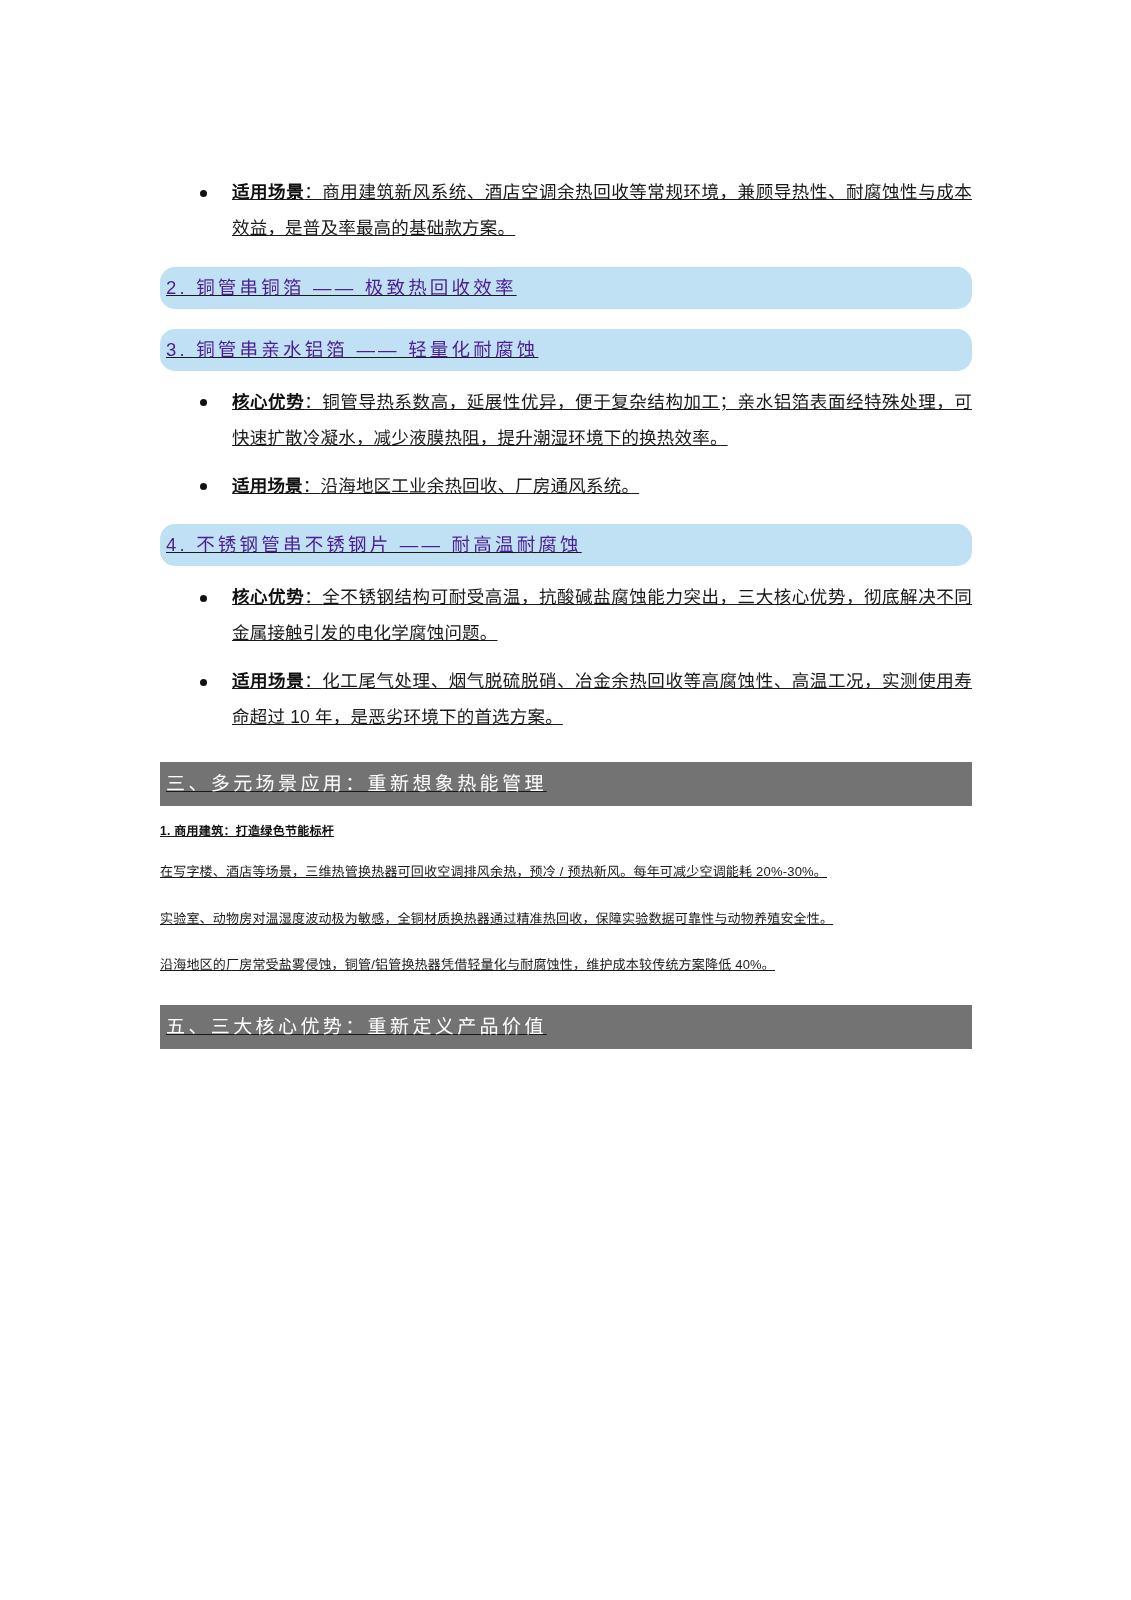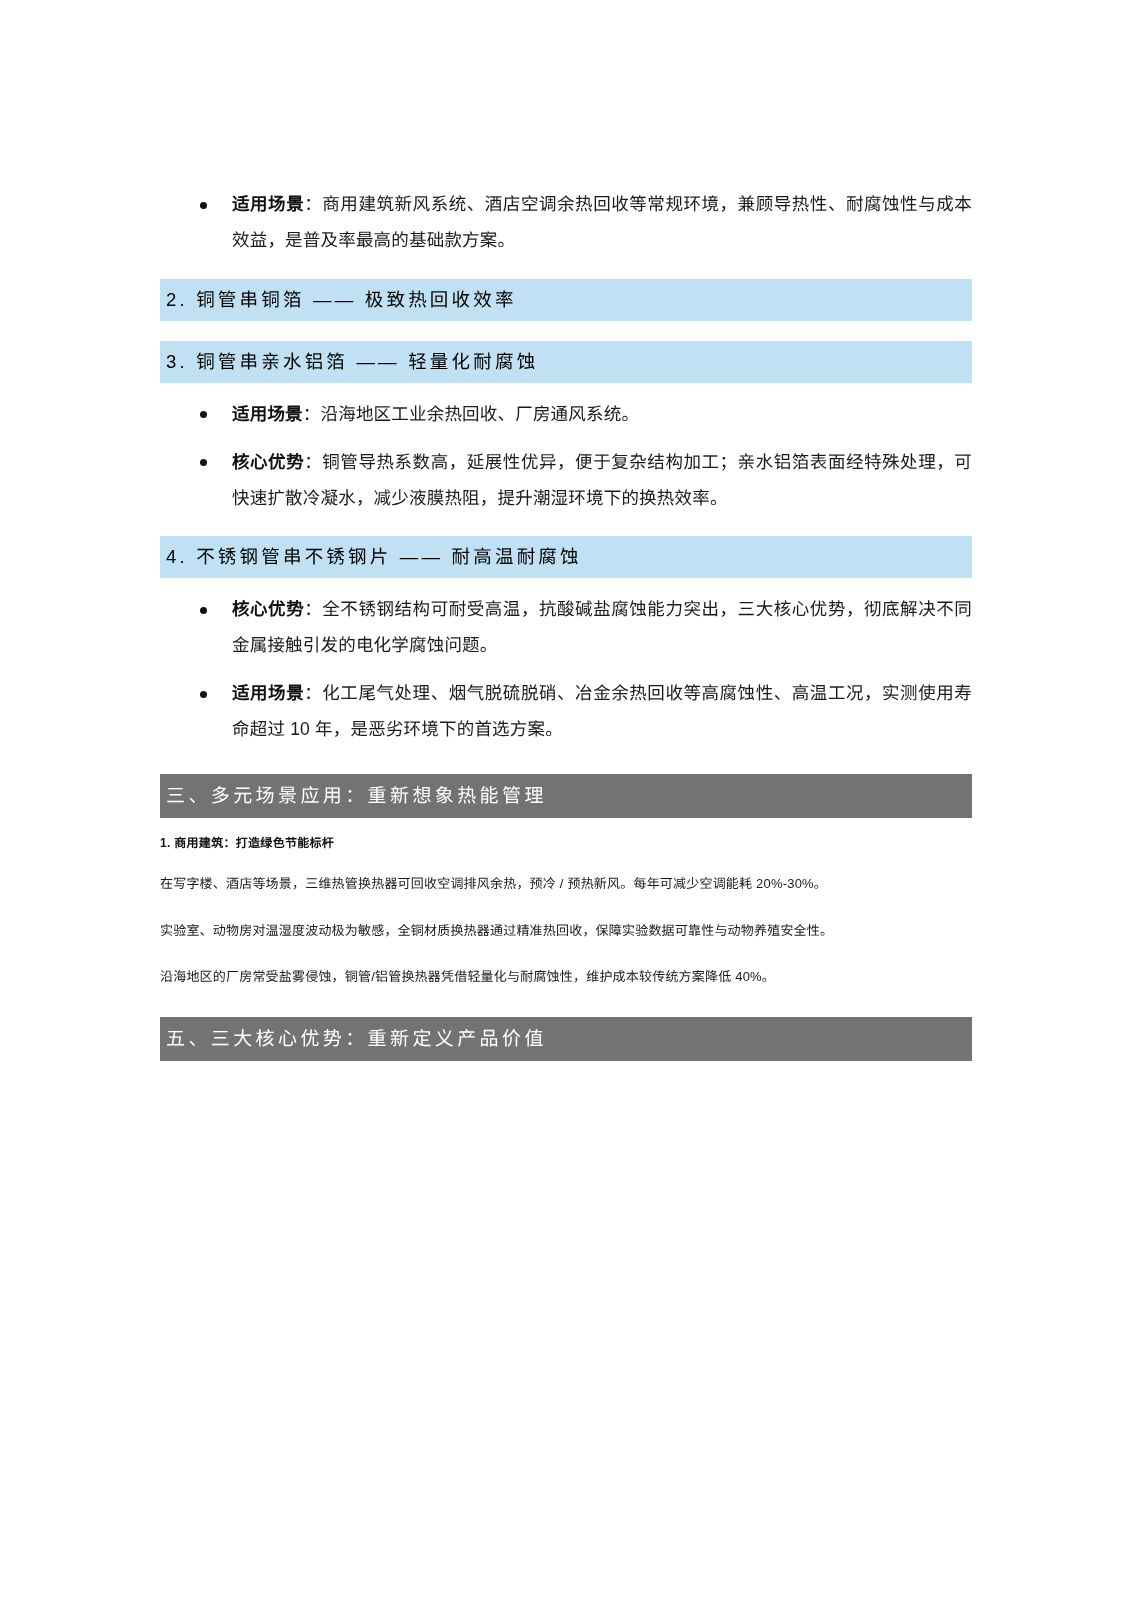--- a/index.html
+++ b/index.html
@@ -22,22 +22,23 @@
     height: 1600px;
     box-sizing: border-box;
     padding: 0;
     overflow: hidden;
     background: #ffffff;
   }
 
   .content {
     position: absolute;
     left: 160px;
-    top: 187px;
+    top: 175px;
     width: 812px;
+    text-decoration: underline;
   }
 
   
   .bullet-list {
     list-style: none;
     margin: 0;
     padding: 0;
   }
   .bullet-item {
     position: relative;
@@ -65,23 +66,24 @@
 
   
   .band-light {
     background: #bfe1f3;
     height: 42px;
     line-height: 42px;
     margin: 20px 0 14px 0;
     padding: 0 0 0 6px;
     font-size: 18.5px;
     letter-spacing: 3.2px;
-    color: #000000;
+    color: #4c1d95;
     white-space: nowrap;
     overflow: hidden;
+    border-radius: 15px;
   }
 
   
   .band-dark {
     background: #737373;
     height: 44px;
     line-height: 44px;
     margin: 26px 0 16px 0;
     padding: 0 0 0 6px;
     font-size: 19px;
@@ -129,25 +131,25 @@
 
     <div class="block">
       <div class="band-light">2. 铜管串铜箔  ——  极致热回收效率</div>
     </div>
 
     <div class="block">
       <div class="band-light">3. 铜管串亲水铝箔  ——  轻量化耐腐蚀</div>
       <ul class="bullet-list">
         <li class="bullet-item">
           <span class="bullet-dot"></span>
-          <span class="lead">适用场景</span><span>：</span><span>沿海地区工业余热回收、厂房通风系统。</span>
+          <span class="lead">核心优势</span><span>：</span><span>铜管导热系数高，延展性优异，便于复杂结构加工；亲水铝箔表面经特殊处理，可快速扩散冷凝水，减少液膜热阻，提升潮湿环境下的换热效率。</span>
         </li>
         <li class="bullet-item">
           <span class="bullet-dot"></span>
-          <span class="lead">核心优势</span><span>：</span><span>铜管导热系数高，延展性优异，便于复杂结构加工；亲水铝箔表面经特殊处理，可快速扩散冷凝水，减少液膜热阻，提升潮湿环境下的换热效率。</span>
+          <span class="lead">适用场景</span><span>：</span><span>沿海地区工业余热回收、厂房通风系统。</span>
         </li>
       </ul>
     </div>
 
     <div class="block">
       <div class="band-light">4. 不锈钢管串不锈钢片  ——  耐高温耐腐蚀</div>
       <ul class="bullet-list">
         <li class="bullet-item">
           <span class="bullet-dot"></span>
           <span class="lead">核心优势</span><span>：</span><span>全不锈钢结构可耐受高温，抗酸碱盐腐蚀能力突出，三大核心优势，彻底解决不同金属接触引发的电化学腐蚀问题。</span>

